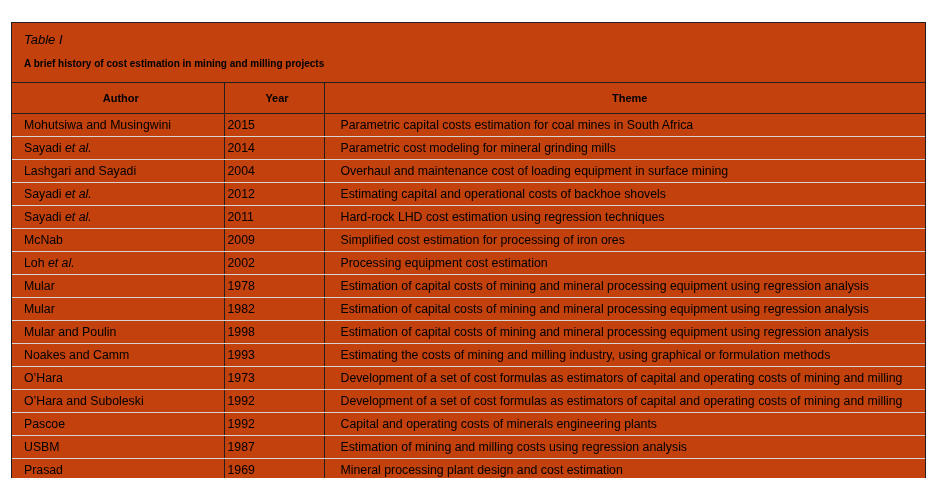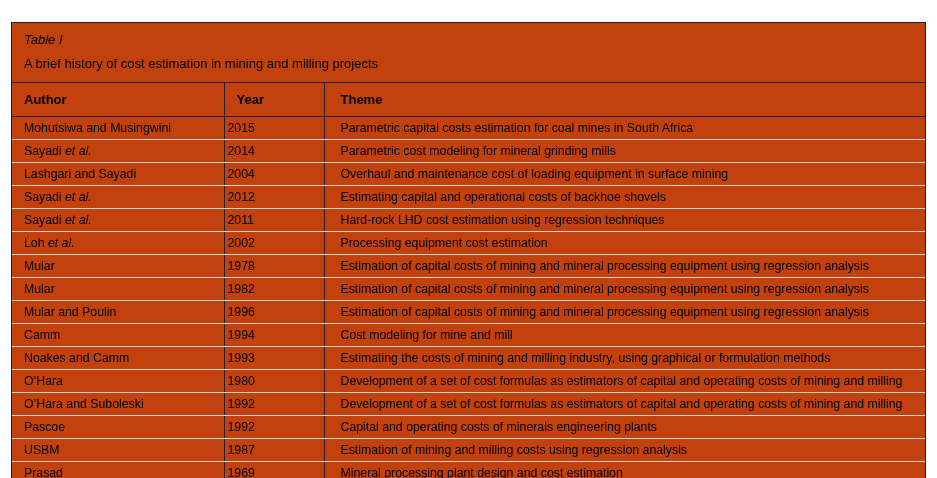--- a/index.html
+++ b/index.html
@@ -28,44 +28,44 @@
     box-sizing: border-box;
     background: #c2410c;
   }
   .caption-label {
     font-style: italic;
     font-size: 13px;
     padding: 9px 0 0 12px;
     line-height: 16px;
   }
   .caption-title {
-    font-size: 13px;
-    font-weight: normal;
+    font-size: 10px;
+    font-weight: bold;
     padding: 7px 0 9px 12px;
     line-height: 18px;
   }
   .hrule {
     height: 1px;
     background: #231f20;
     width: 100%;
   }
   table.data {
     border-collapse: collapse;
     width: 100%;
     table-layout: fixed;
     font-size: 12.3px;
   }
   table.data col.c-author { width: 212px; }
   table.data col.c-year   { width: 100px; }
   table.data col.c-theme  { width: 601px; }
 
   table.data th {
-    text-align: left;
+    text-align: center;
     font-weight: bold;
-    font-size: 13px;
+    font-size: 11px;
     padding: 9px 6px 9px 12px;
     vertical-align: middle;
     border-right: 1px solid #231f20;
     border-bottom: 1px solid #231f20;
     height: 30px;
     box-sizing: border-box;
   }
   table.data th.last, table.data td.last { border-right: none; padding-left: 16px; }
 
   table.data td {
@@ -125,52 +125,52 @@
             <td>Sayadi <em class="it">et al.</em></td>
             <td class="year">2012</td>
             <td class="last">Estimating capital and operational costs of backhoe shovels</td>
           </tr>
           <tr>
             <td>Sayadi <em class="it">et al.</em></td>
             <td class="year">2011</td>
             <td class="last">Hard-rock LHD cost estimation using regression techniques</td>
           </tr>
           <tr>
+            <td>McNab</td>
+            <td class="year">2009</td>
+            <td class="last">Simplified cost estimation for processing of iron ores</td>
+          </tr>
+          <tr>
             <td>Loh <em class="it">et al.</em></td>
             <td class="year">2002</td>
             <td class="last">Processing equipment cost estimation</td>
           </tr>
           <tr>
             <td>Mular</td>
             <td class="year">1978</td>
             <td class="last">Estimation of capital costs of mining and mineral processing equipment using regression analysis</td>
           </tr>
           <tr>
             <td>Mular</td>
             <td class="year">1982</td>
             <td class="last">Estimation of capital costs of mining and mineral processing equipment using regression analysis</td>
           </tr>
           <tr>
             <td>Mular and Poulin</td>
-            <td class="year">1996</td>
+            <td class="year">1998</td>
             <td class="last">Estimation of capital costs of mining and mineral processing equipment using regression analysis</td>
-          </tr>
-          <tr>
-            <td>Camm</td>
-            <td class="year">1994</td>
-            <td class="last">Cost modeling for mine and mill</td>
           </tr>
           <tr>
             <td>Noakes and Camm</td>
             <td class="year">1993</td>
             <td class="last">Estimating the costs of mining and milling industry, using graphical or formulation methods</td>
           </tr>
           <tr>
             <td>O’Hara</td>
-            <td class="year">1980</td>
+            <td class="year">1973</td>
             <td class="last">Development of a set of cost formulas as estimators of capital and operating costs of mining and milling</td>
           </tr>
           <tr>
             <td>O’Hara and Suboleski</td>
             <td class="year">1992</td>
             <td class="last">Development of a set of cost formulas as estimators of capital and operating costs of mining and milling</td>
           </tr>
           <tr>
             <td>Pascoe</td>
             <td class="year">1992</td>

